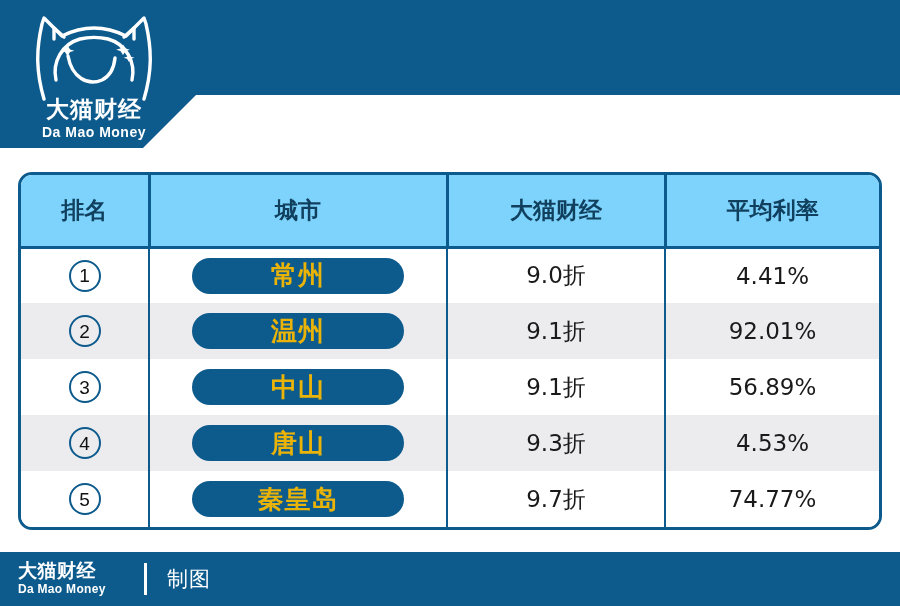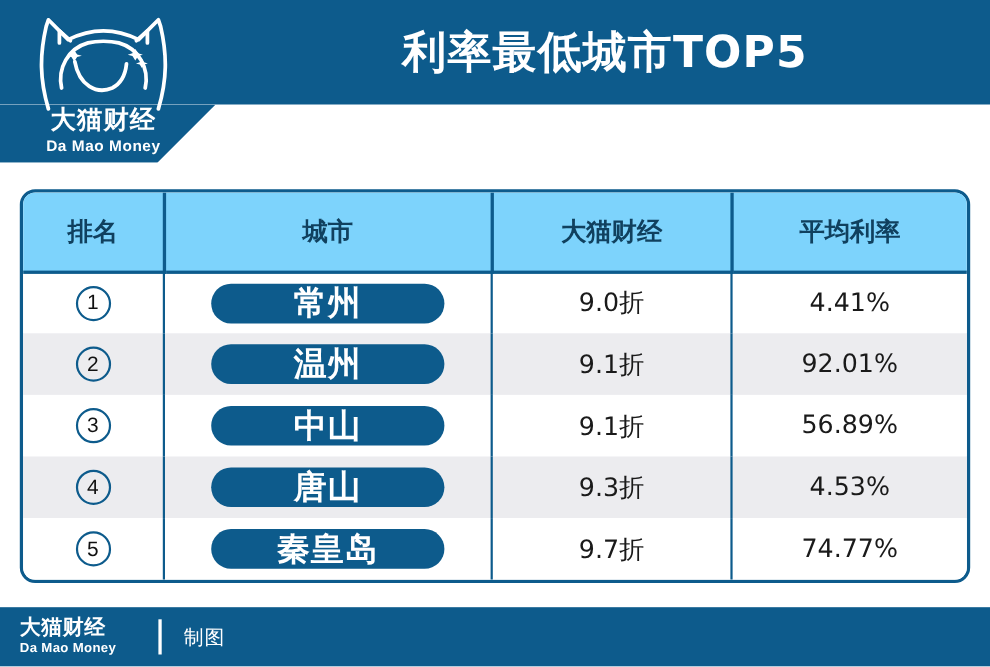--- a/index.html
+++ b/index.html
@@ -152,22 +152,22 @@
 
   
   .city-pill {
     display: inline-flex;
     align-items: center;
     justify-content: center;
     width: 212px;
     height: 36px;
     background: #0D5B8C;
     border-radius: 18px;
-    color: #ffffff;
-    font-size: 30px;
+    color: #eab308;
+    font-size: 26px;
     font-weight: 700;
     letter-spacing: 1px;
     font-family: "DejaVu Sans", sans-serif;
   }
 
   
   .footer-bar {
     position: absolute;
     left: 0; top: 552px;
     width: 900px;
@@ -202,21 +202,21 @@
     line-height: 1;
   }
   .footer-divider {
     width: 3px;
     height: 32px;
     background: #ffffff;
     margin: 0 20px 0 14px;
   }
   .footer-note {
     color: #ffffff;
-    font-size: 18px;
+    font-size: 21px;
     font-weight: 400;
     letter-spacing: 1px;
     font-family: "DejaVu Sans", sans-serif;
   }
 </style>
 </head>
 <body>
 
 <div id="page">
 
@@ -240,21 +240,20 @@
       <g fill="#ffffff">
         <path d="M44.5 17.5 l2.6 4.0 4.3 1.2 -4.3 1.2 -2.6 4.0 -2.6 -4.0 -4.3 -1.2 4.3 -1.2 z" transform="translate(5,22)"></path>
         <path d="M101 17.5 l2.6 4.0 4.3 1.2 -4.3 1.2 -2.6 4.0 -2.6 -4.0 -4.3 -1.2 4.3 -1.2 z" transform="translate(4,21)"></path>
         <path d="M101 17.5 l2.0 3.2 3.4 1.0 -3.4 1.0 -2.0 3.2 -2.0 -3.2 -3.4 -1.0 3.4 -1.0 z" transform="translate(10,30)"></path>
       </g>
     </svg>
     <div class="logo-cn">大猫财经</div>
     <div class="logo-en">Da Mao Money</div>
   </div>
 
-  <div class="page-title">利率最低城市TOP5</div>
 
   <div class="table-wrap">
     <table class="rank-table">
       <colgroup>
         <col class="c-rank">
           <col class="c-city">
           <col class="c-disc">
           <col class="c-rate">
       </colgroup>
       <thead>

